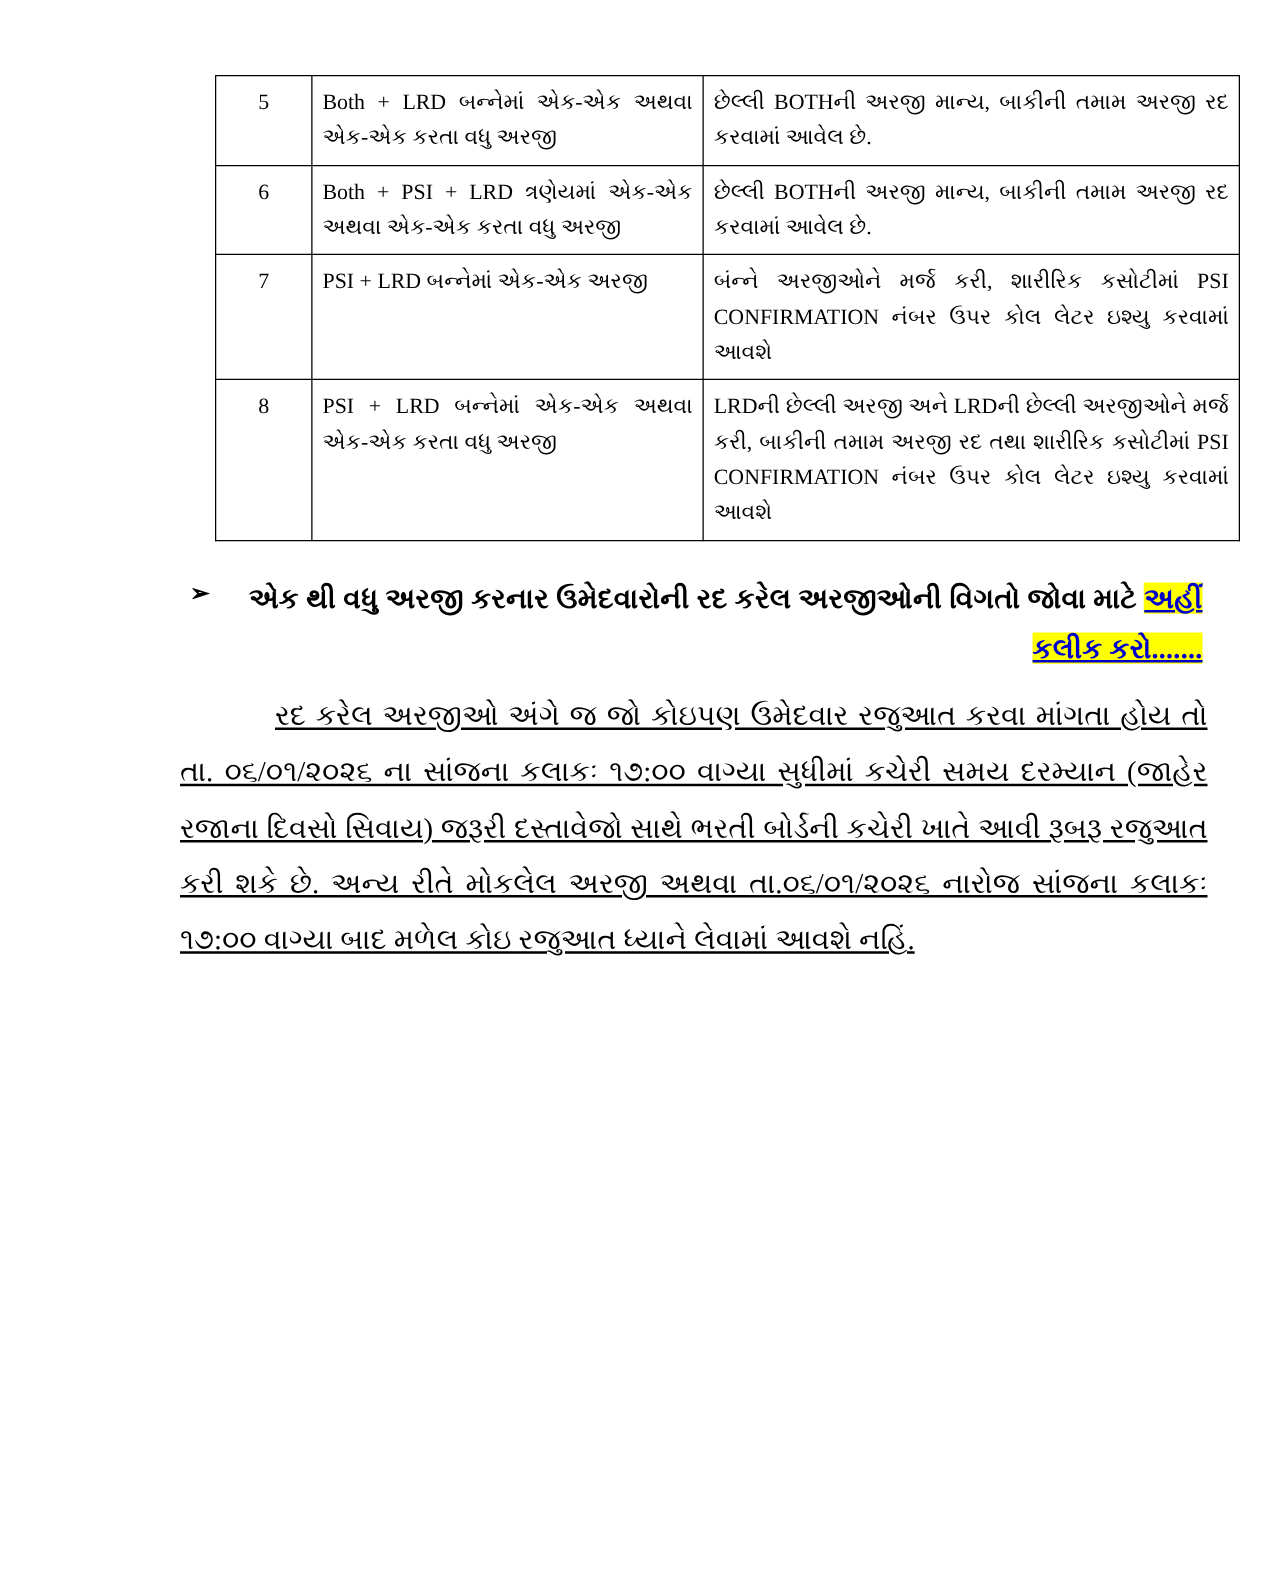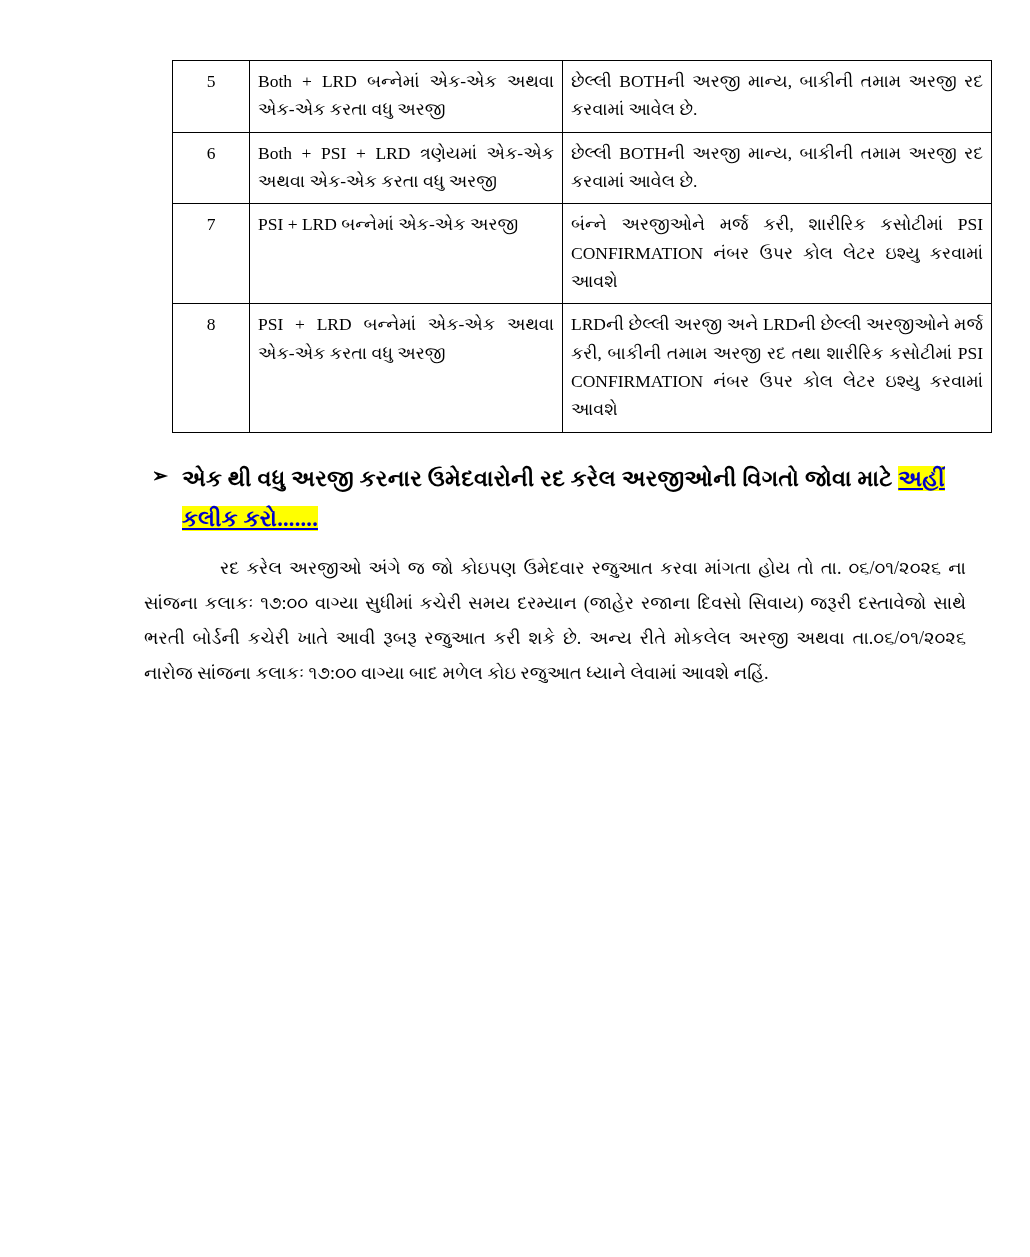--- a/index.html
+++ b/index.html
@@ -68,37 +68,39 @@
     flex: 0 0 30px;
     color: #000;
     font-weight: 700;
     padding-top: 2px;
   }
   .bullet-text {
     font-size: 22.5px;
     font-weight: 700;
     line-height: 1.78;
     letter-spacing: 0.2px;
+    text-align: right;
   }
   .link-highlight {
     background: #ffff00;
     color: #0000cc;
     text-decoration: underline;
     font-weight: 700;
   }
 
   
   .body-para {
     margin: 12px 0 0 60px;
     width: 822px;
-    font-size: 18px;
+    font-size: 23px;
     line-height: 1.95;
     text-align: justify;
     text-align-last: left;
     text-indent: 76px;
+    text-decoration: underline;
   }
 </style>
 </head>
 <body>
 
 <div class="page">
 
   <table class="rules-table">
     <tbody>
       <tr>

